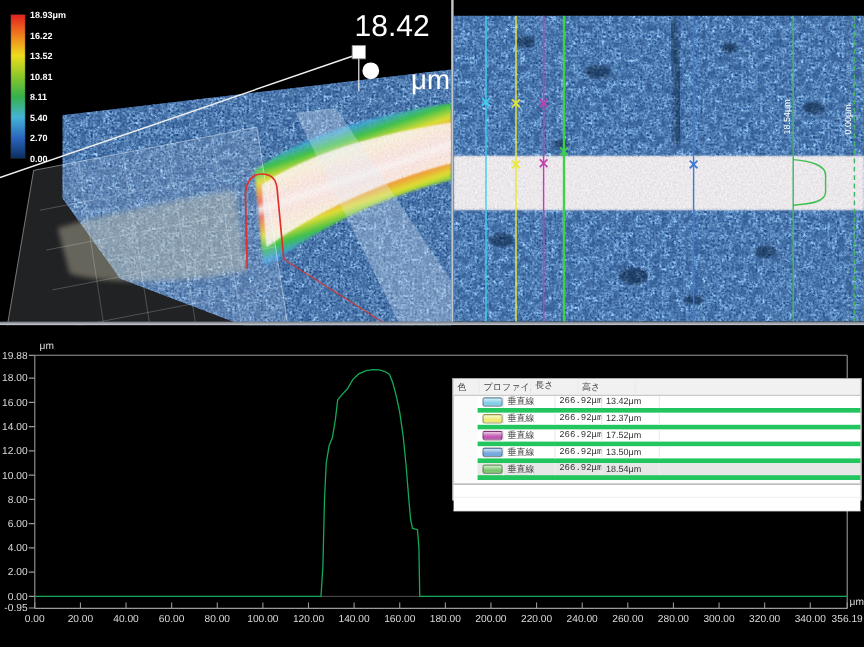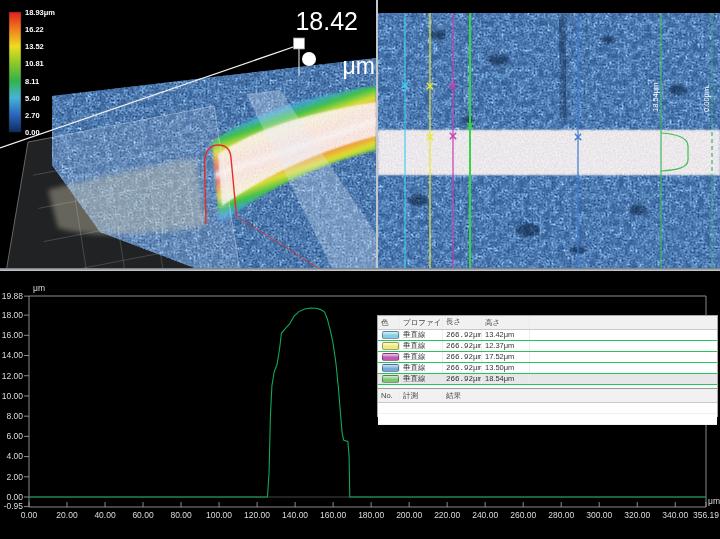--- a/index.html
+++ b/index.html
@@ -12,21 +12,21 @@
   .divider-v{position:absolute;left:376px;top:0;width:2px;height:270px;background:#c2c7cd;}
   .divider-h{position:absolute;left:0;top:268px;width:720px;height:3px;
              background:linear-gradient(#6f757c,#cfd3d8);}
   
   #results-panel{position:absolute;left:377px;top:315px;width:341px;height:102px;
                  background:#fbfbfb;border:1px solid #a9a9a9;box-sizing:border-box;
                  font-size:7.5px;color:#333;}
   .rtable{width:100%;}
   .thead{display:flex;height:13px;line-height:13px;background:#f1f1f1;
          border-bottom:1px solid #c9c9c9;color:#444;}
-  .rrow{display:flex;height:10px;line-height:10px;border-bottom:1px solid #22c55e;background:#fff;}
+  .rrow{display:flex;height:10px;line-height:10px;border-bottom:4px solid #22c55e;background:#fff;margin-left:20px;}
   .rrow.hl{background:#e7e7e7;}
   .cell{padding-left:3px;box-sizing:border-box;border-right:1px solid #ececec;overflow:hidden;white-space:nowrap;}
   .c-sw{width:22px;display:flex;align-items:center;}
   .c-name{width:43px;}
   .c-len{width:39px;font-family:Liberation Mono, monospace;}
   .c-h{width:48px;}
   .c-fill{flex:1;border-right:none;}
   .c-sw i{display:block;width:16px;height:6px;border-radius:2px;margin-left:1px;
           border:1px solid rgba(0,0,0,.35);
           background-image:linear-gradient(rgba(255,255,255,.7),rgba(255,255,255,.05) 60%);}
@@ -364,22 +364,17 @@
               <i style="background-color:#77c46a"></i>
             </span>
             <span class="cell c-name">垂直線</span>
             <span class="cell c-len">266.92μm</span>
             <span class="cell c-h">18.54μm</span>
             <span class="cell c-fill"></span>
           </div>
         </div>
     </div>
     <div class="mtable">
-      <div class="thead">
-        <span class="cell c-sw">No.</span>
-        <span class="cell c-name">計測</span>
-        <span class="cell c-fill">結果</span>
-      </div>
       <div class="mrow"></div>
       <div class="mrow"></div>
     </div>
   </div>
 </div>
 
 </body></html>

